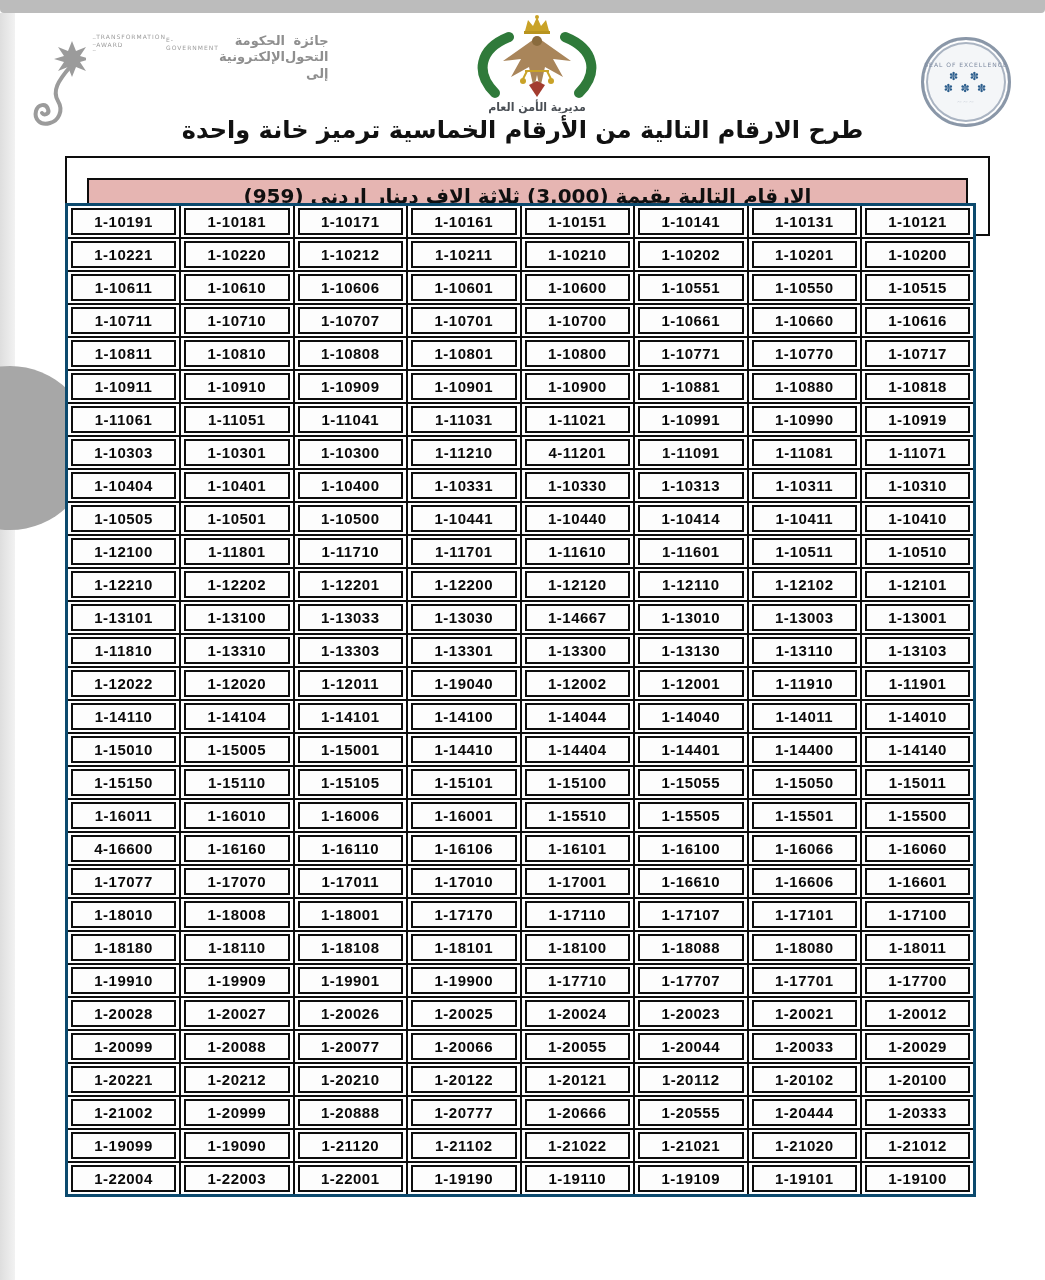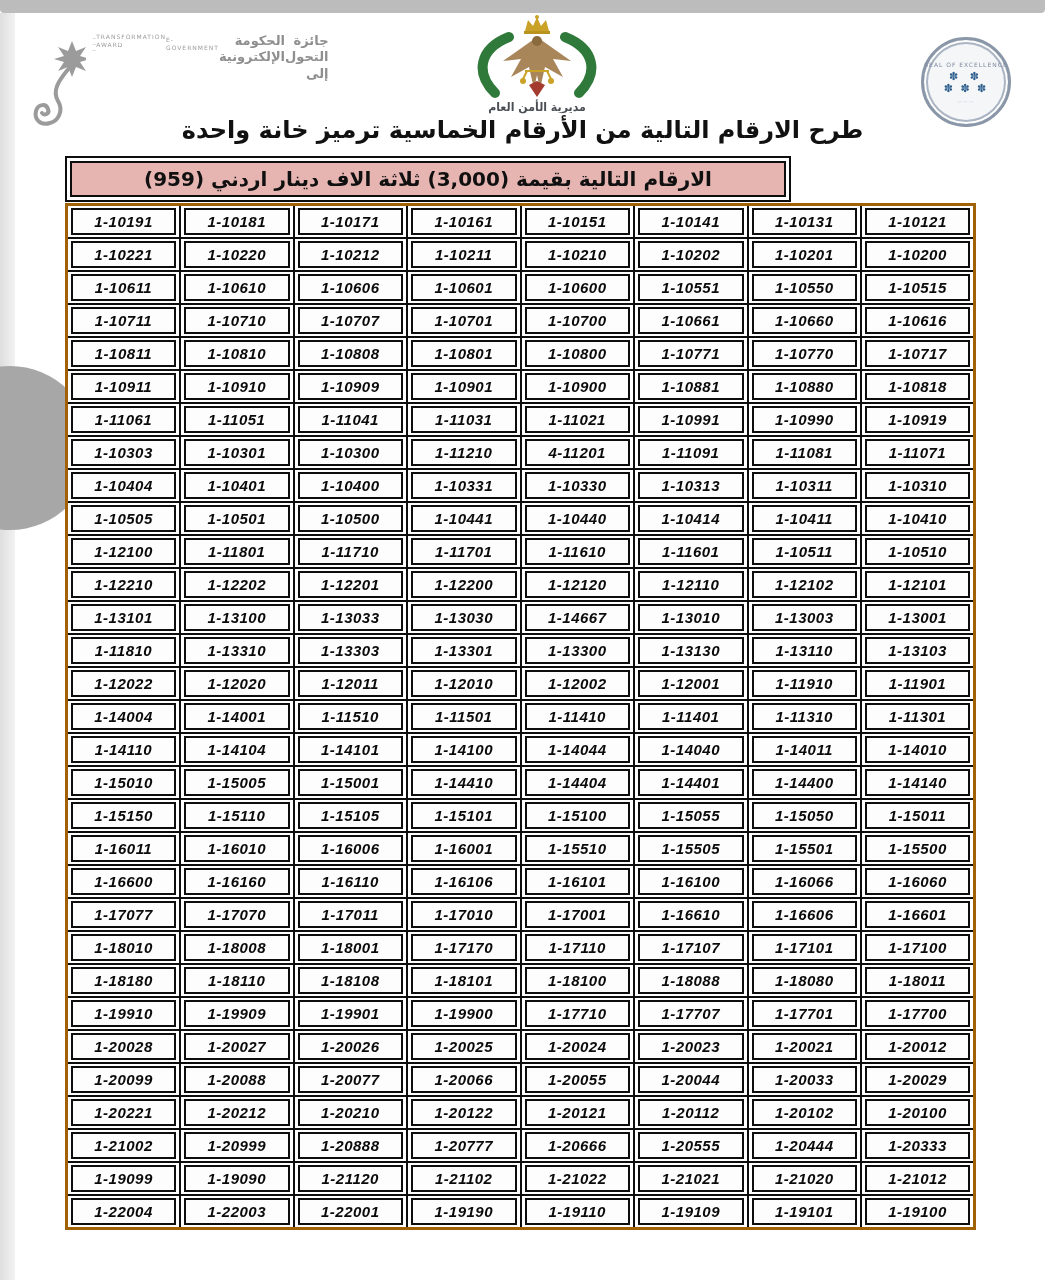--- a/index.html
+++ b/index.html
@@ -38,29 +38,29 @@
   .seal-arc { font-size:6px; color:#7d8aa0; letter-spacing:1px; margin-bottom:2px; }
   .seal-stars { line-height:10px; color:#2b5d8c; text-align:center; }
   .seal-stars .r1 { font-size:11px; letter-spacing:4px; }
   .seal-stars .r2 { font-size:11px; letter-spacing:2px; }
   .seal-foot { font-size:5px; color:#9aa5b5; margin-top:3px; letter-spacing:1px; }
 
   .doc-title { position:absolute; left:0; top:103px; width:1045px; text-align:center;
     direction:rtl; font-size:24px; font-weight:bold; color:#111; }
 
   
-  .banner-wrap { position:absolute; left:65px; top:156px; width:726px;
-    border:2px solid #0d0d0d; background:#ffffff; padding:3px; }
+  .banner-wrap { position:absolute; left:65px; top:156px; width:925px;
+    border:2px solid #0d0d0d; background:#ffffff; padding:20px; }
   .banner { border:2px solid #0d0d0d; height:36px; display:flex; align-items:center; justify-content:center;
     direction:rtl; font-size:20px; font-weight:bold; color:#101010; }
 
   
   .grid-wrap { position:absolute; left:65px; top:203px; width:911px; }
   table.numbers { width:100%; border-collapse:collapse; table-layout:fixed;
-    border:3px solid #a16207; background:#ffffff;font-style:italic; }
+    border:3px solid #0c4a6e; background:#ffffff; }
   table.numbers td { border:2px solid #0d0d0d; padding:2px 3px; height:33px; }
   .cellbox { border:2px solid #0d0d0d; background:#fdfdfd; text-align:center;
     font-family:"Liberation Sans","DejaVu Sans",sans-serif;
     font-size:15px; font-weight:bold; color:#0a0a0a; padding:3px 0; line-height:17px;
     letter-spacing:0.5px; }
 </style>
 </head>
 <body>
 
 <div class="page">
@@ -497,63 +497,37 @@
             <td>
               <div class="cellbox">1-12022</div>
             </td>
             <td>
               <div class="cellbox">1-12020</div>
             </td>
             <td>
               <div class="cellbox">1-12011</div>
             </td>
             <td>
-              <div class="cellbox">1-12010</div>
+              <div class="cellbox">1-19040</div>
             </td>
             <td>
               <div class="cellbox">1-12002</div>
             </td>
             <td>
               <div class="cellbox">1-12001</div>
             </td>
             <td>
               <div class="cellbox">1-11910</div>
             </td>
             <td>
               <div class="cellbox">1-11901</div>
             </td>
           </tr>
           <tr>
             <td>
-              <div class="cellbox">1-14004</div>
-            </td>
-            <td>
-              <div class="cellbox">1-14001</div>
-            </td>
-            <td>
-              <div class="cellbox">1-11510</div>
-            </td>
-            <td>
-              <div class="cellbox">1-11501</div>
-            </td>
-            <td>
-              <div class="cellbox">1-11410</div>
-            </td>
-            <td>
-              <div class="cellbox">1-11401</div>
-            </td>
-            <td>
-              <div class="cellbox">1-11310</div>
-            </td>
-            <td>
-              <div class="cellbox">1-11301</div>
-            </td>
-          </tr>
-          <tr>
-            <td>
               <div class="cellbox">1-14110</div>
             </td>
             <td>
               <div class="cellbox">1-14104</div>
             </td>
             <td>
               <div class="cellbox">1-14101</div>
             </td>
             <td>
               <div class="cellbox">1-14100</div>
@@ -644,21 +618,21 @@
             </td>
             <td>
               <div class="cellbox">1-15501</div>
             </td>
             <td>
               <div class="cellbox">1-15500</div>
             </td>
           </tr>
           <tr>
             <td>
-              <div class="cellbox">1-16600</div>
+              <div class="cellbox">4-16600</div>
             </td>
             <td>
               <div class="cellbox">1-16160</div>
             </td>
             <td>
               <div class="cellbox">1-16110</div>
             </td>
             <td>
               <div class="cellbox">1-16106</div>
             </td>

